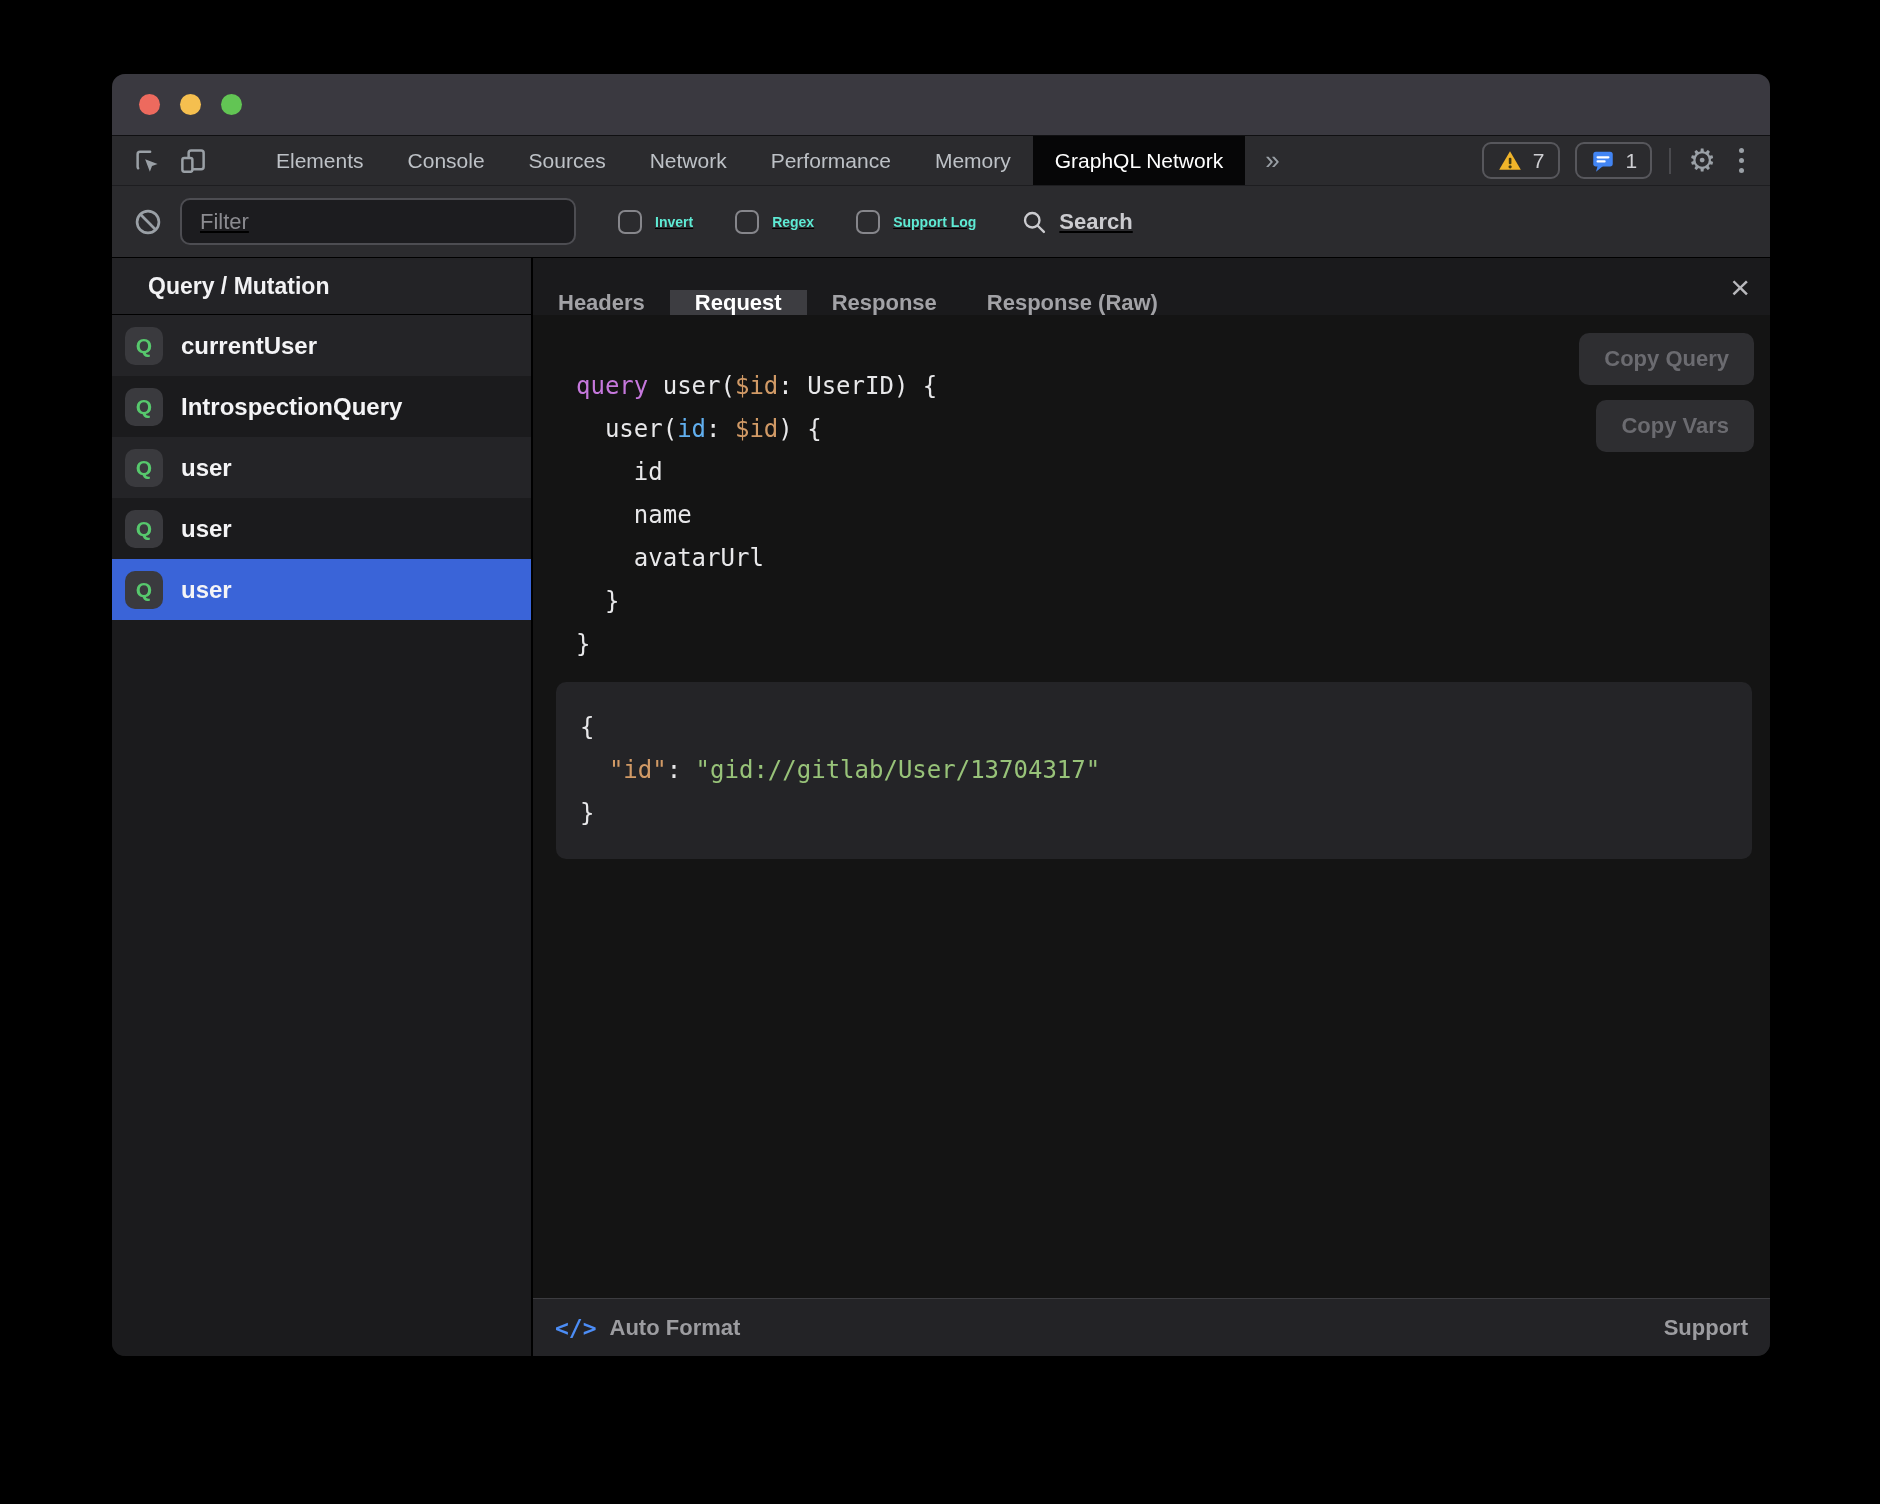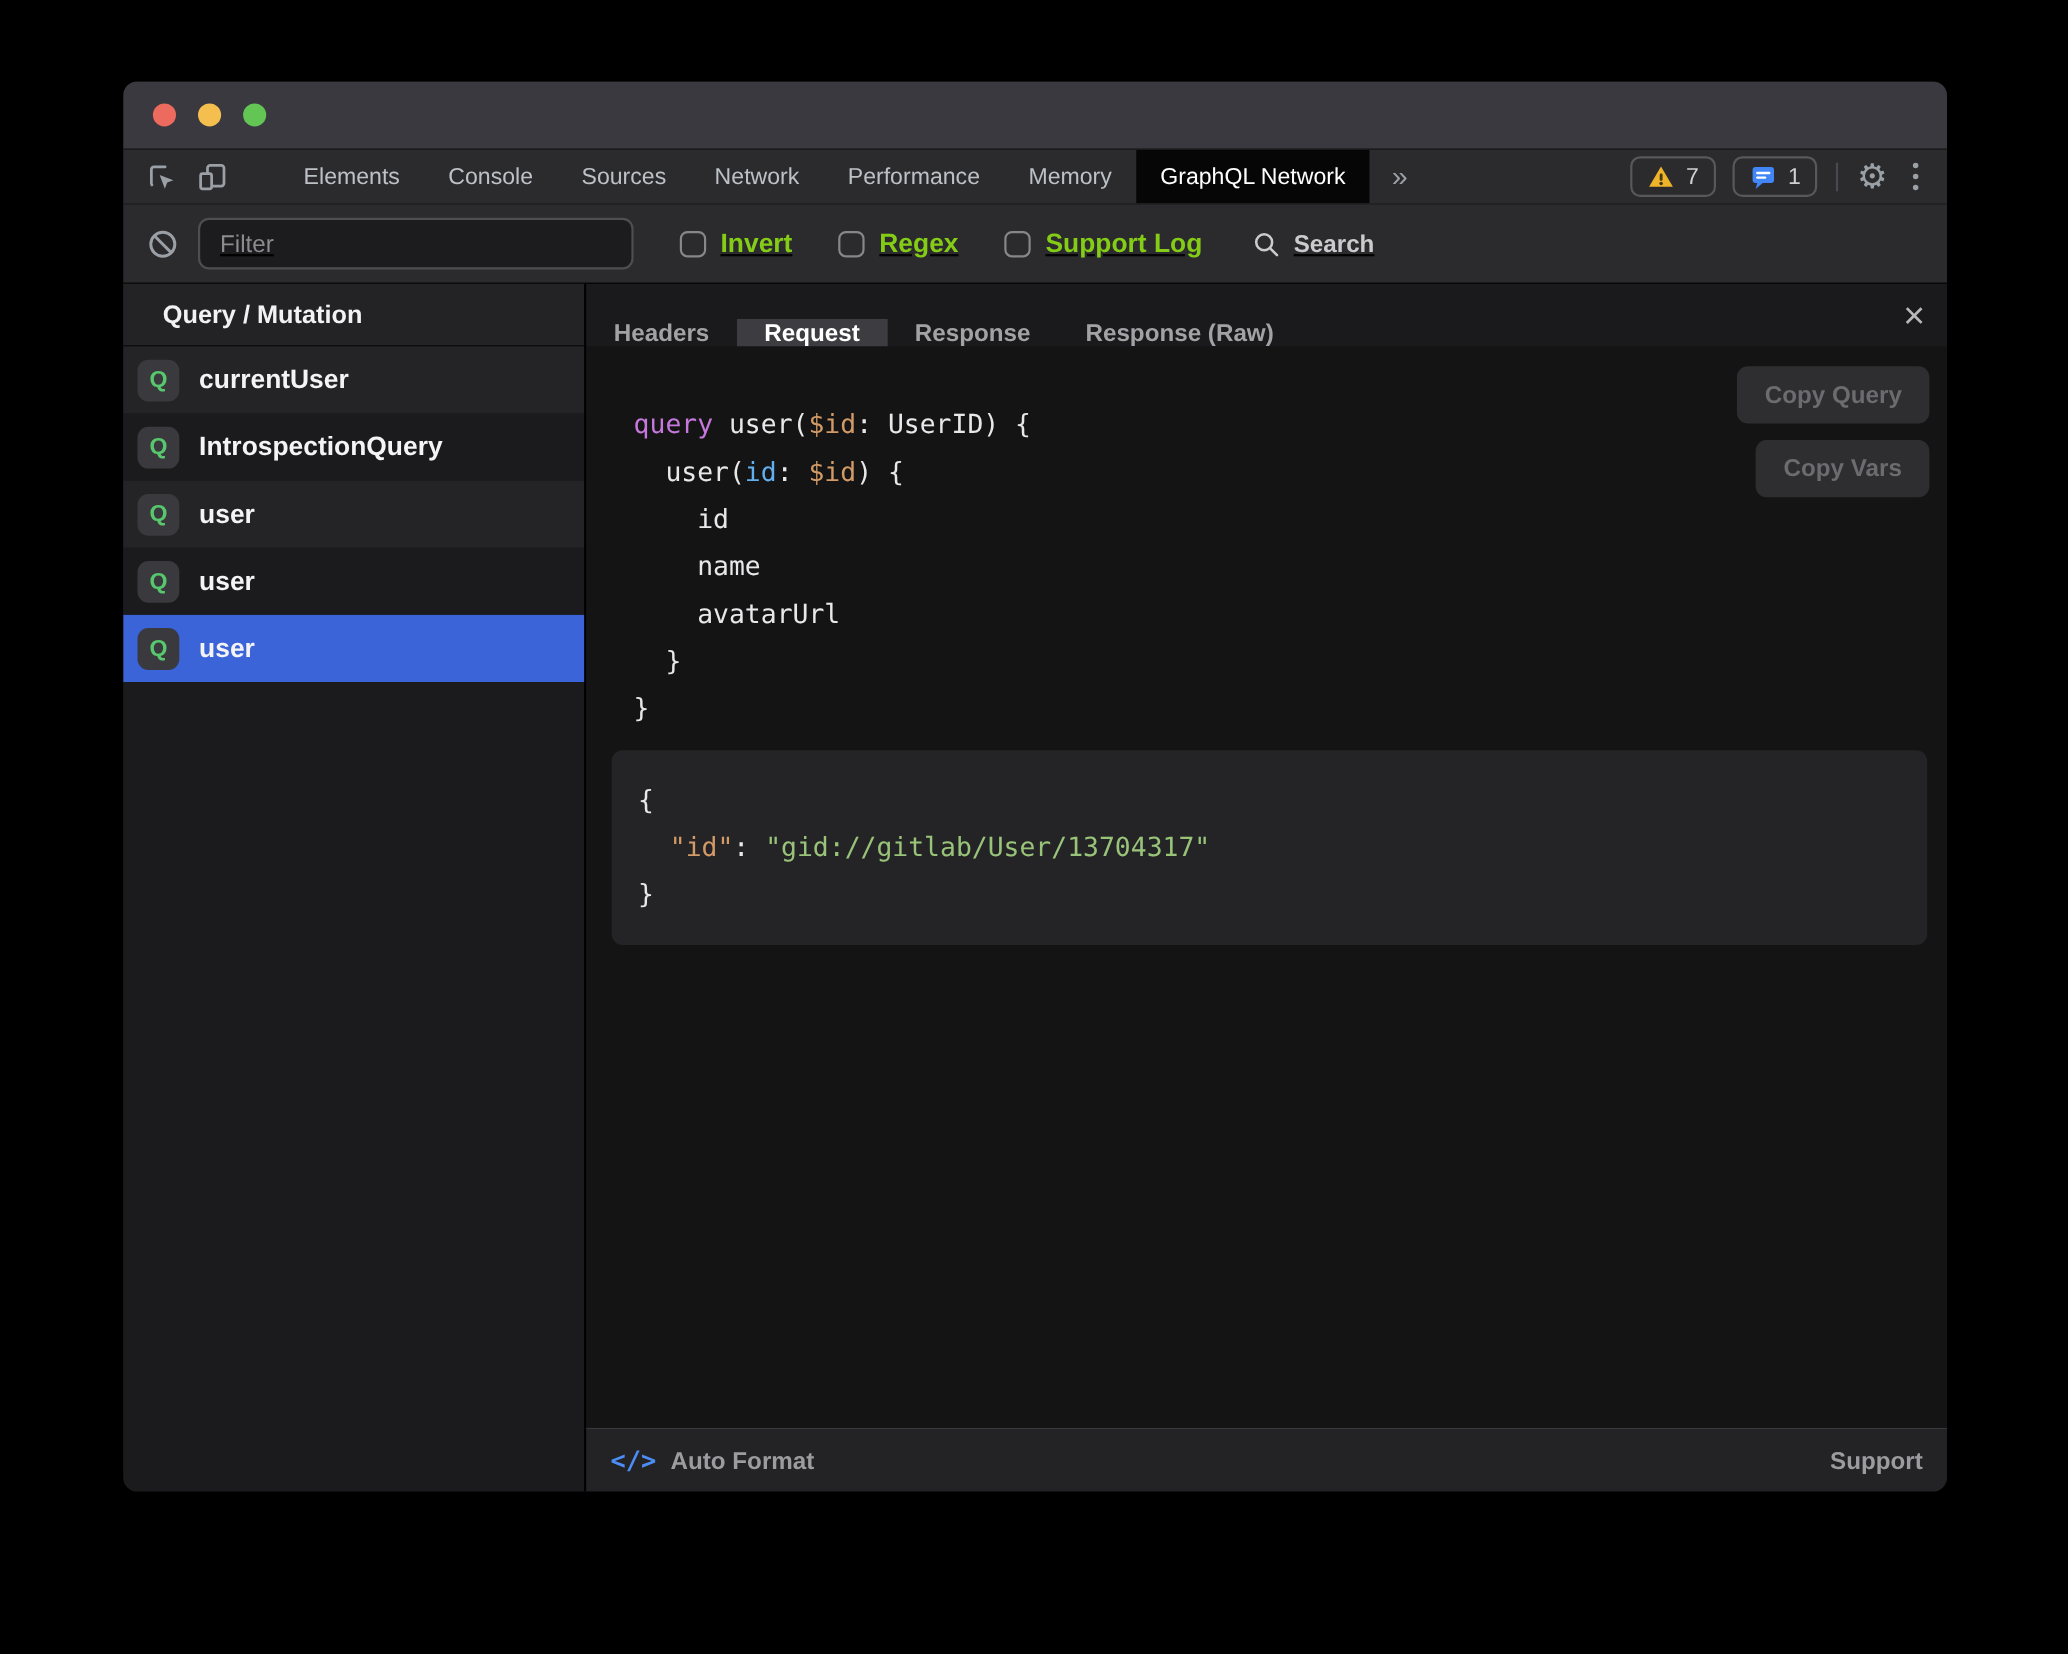--- a/index.html
+++ b/index.html
@@ -32,21 +32,21 @@
 
   
   .filterbar { height:72px; background:#2b2b2e; border-top:1px solid #1d1d20;
     display:flex; align-items:center; padding:0 20px; flex:none;text-decoration:underline; }
   .block-icon { color:#9aa0a6; margin-right:16px; display:flex; }
   .filter-input { width:396px; height:47px; background:#1c1c1f; border:2px solid #4d4d52; border-radius:10px;
     color:#e8e8ea; font-size:22px; padding:0 18px; outline:none; font-family:"Liberation Sans", sans-serif; }
   .filter-input::placeholder { color:#8b8b90; }
   .chk-group { display:flex; align-items:center; gap:13px; margin-left:42px; }
   .chk-box { width:24px; height:24px; border:2.5px solid #86868b; border-radius:7px; background:transparent; }
-  .chk-label { color:#84cc16; font-size:24px; font-weight:bold; }
+  .chk-label { color:#5eead4; font-size:14px; font-weight:bold; }
   .search-group { display:flex; align-items:center; gap:11px; margin-left:44px; color:#cbcbcf; }
   .search-label { font-size:22px; font-weight:bold; }
 
   
   .main { flex:1; display:flex; min-height:0; border-top:1px solid #000; }
   .sidebar { width:421px; flex:none; background:#1b1b1d; border-right:2px solid #000;
     display:flex; flex-direction:column; }
   .sidebar-header { height:57px; flex:none; display:flex; align-items:center; padding-left:36px;
     background:#232326; border-bottom:1px solid #000; color:#f2f2f4; font-size:23px; font-weight:bold; }
   .row { height:61px; flex:none; display:flex; align-items:center; gap:18px; padding-left:13px; background:#1b1b1d; }

